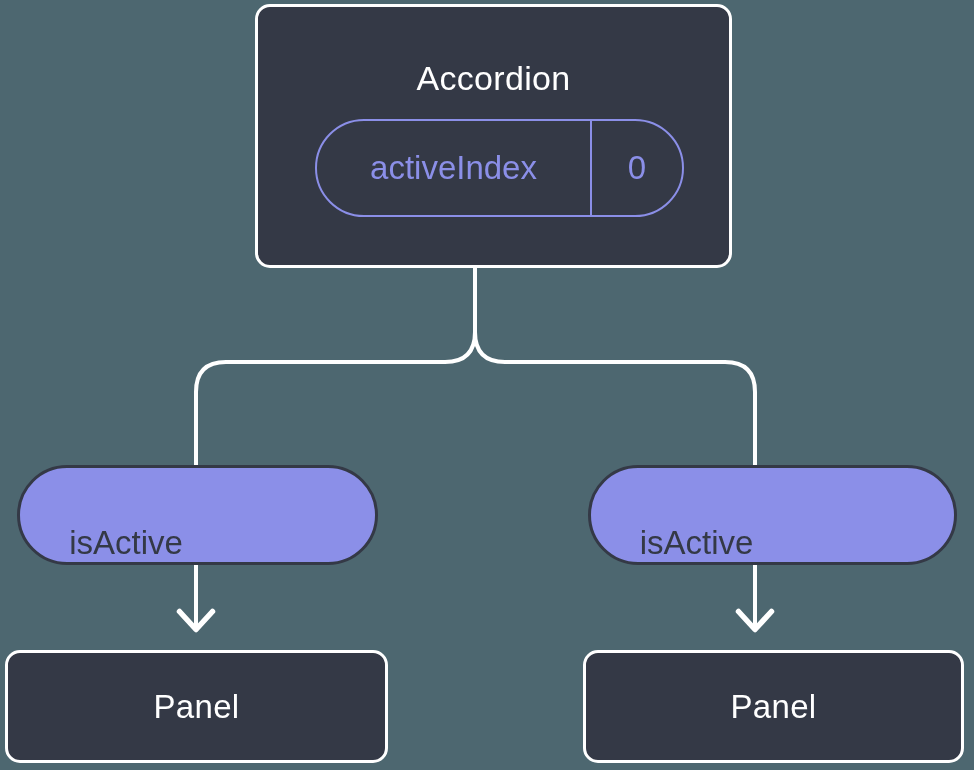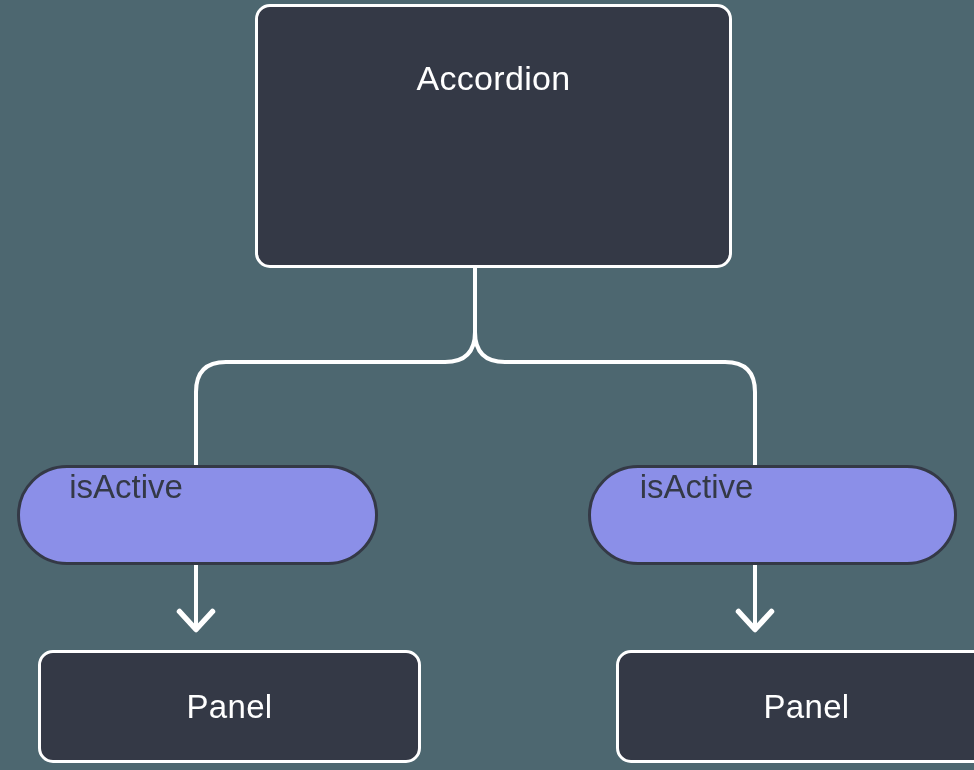--- a/index.html
+++ b/index.html
@@ -47,36 +47,36 @@
   }
   .state-pill .seg-name{width:273px;}
   .state-pill .seg-value{flex:1;border-left:2.5px solid var(--accent-purple);}
 
   
   .prop-pill{
     position:absolute;z-index:2;top:465px;height:100px;
     background:var(--accent-purple);
     border:3px solid var(--pill-text-dark);
     border-radius:50px;
-    display:flex;align-items:flex-start;flex-direction:column;
+    display:flex;align-items:flex-end;
   }
   .prop-pill .seg{
     display:flex;align-items:center;justify-content:center;
     color:var(--pill-text-dark);font-size:33px;white-space:nowrap;
   }
   .prop-pill .seg-value{flex:1;border-left:3px solid var(--pill-text-dark);}
   .prop-pill-left{left:17px;width:361px;}
   .prop-pill-left .seg-name{width:212px;}
   .prop-pill-right{left:588px;width:369px;}
   .prop-pill-right .seg-name{width:211px;}
 
   
   .panel-box{
     top:650px;height:113px;
-    display:flex;align-items:center;justify-content:center;margin-left:33px;
+    display:flex;align-items:center;justify-content:center;
   }
   .panel-box .node-title{font-size:33px;}
   .panel-left{left:5px;width:383px;}
   .panel-right{left:583px;width:381px;}
 </style>
 </head>
 <body>
 
 <div class="stage">
 
@@ -85,20 +85,24 @@
     <path d="M475 332 Q475 362 445 362 L226 362 Q196 362 196 392 L196 465" stroke="#FFFFFF" stroke-width="4" fill="none"></path>
     <path d="M475 332 Q475 362 505 362 L725 362 Q755 362 755 392 L755 465" stroke="#FFFFFF" stroke-width="4" fill="none"></path>
     <path d="M196 565 L196 628" stroke="#FFFFFF" stroke-width="4" fill="none"></path>
     <path d="M179.5 611.5 L196 629.5 L212.5 611.5" stroke="#FFFFFF" stroke-width="5.5" fill="none" stroke-linecap="round" stroke-linejoin="round"></path>
     <path d="M755 565 L755 628" stroke="#FFFFFF" stroke-width="4" fill="none"></path>
     <path d="M738.5 611.5 L755 629.5 L771.5 611.5" stroke="#FFFFFF" stroke-width="5.5" fill="none" stroke-linecap="round" stroke-linejoin="round"></path>
   </svg>
 
   <div class="node accordion-box">
     <div class="node-title">Accordion</div>
+    <div class="state-pill">
+      <div class="seg seg-name">activeIndex</div>
+      <div class="seg seg-value">0</div>
+    </div>
   </div>
 
   <div class="prop-pill prop-pill-left">
     <div class="seg seg-name">isActive</div>
   </div>
 
   <div class="prop-pill prop-pill-right">
     <div class="seg seg-name">isActive</div>
   </div>
 

